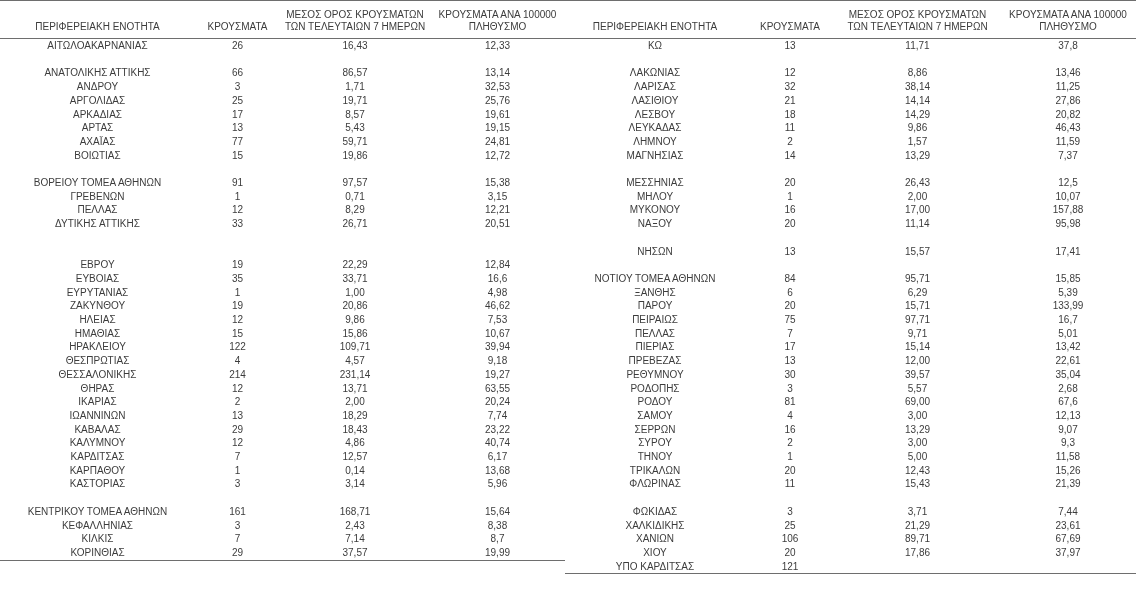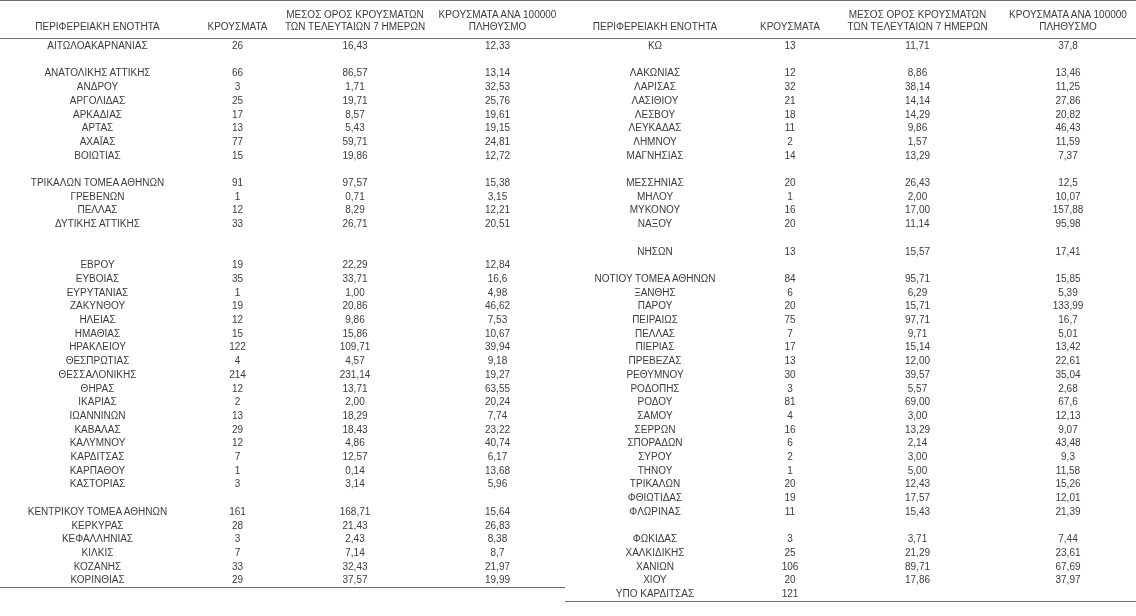--- a/index.html
+++ b/index.html
@@ -129,21 +129,21 @@
           <td>19,86</td>
           <td>12,72</td>
         </tr>
         <tr>
           <td></td>
           <td></td>
           <td></td>
           <td></td>
         </tr>
         <tr>
-          <td>ΤΡΙΚΑΛΩΝ ΤΟΜΕΑ ΑΘΗΝΩΝ</td>
+          <td>ΒΟΡΕΙΟΥ ΤΟΜΕΑ ΑΘΗΝΩΝ</td>
           <td>91</td>
           <td>97,57</td>
           <td>15,38</td>
         </tr>
         <tr>
           <td>ΓΡΕΒΕΝΩΝ</td>
           <td>1</td>
           <td>0,71</td>
           <td>3,15</td>
         </tr>
@@ -279,42 +279,30 @@
           <td></td>
           <td></td>
         </tr>
         <tr>
           <td>ΚΕΝΤΡΙΚΟΥ ΤΟΜΕΑ ΑΘΗΝΩΝ</td>
           <td>161</td>
           <td>168,71</td>
           <td>15,64</td>
         </tr>
         <tr>
-          <td>ΚΕΡΚΥΡΑΣ</td>
-          <td>28</td>
-          <td>21,43</td>
-          <td>26,83</td>
-        </tr>
-        <tr>
           <td>ΚΕΦΑΛΛΗΝΙΑΣ</td>
           <td>3</td>
           <td>2,43</td>
           <td>8,38</td>
         </tr>
         <tr>
           <td>ΚΙΛΚΙΣ</td>
           <td>7</td>
           <td>7,14</td>
           <td>8,7</td>
-        </tr>
-        <tr>
-          <td>ΚΟΖΑΝΗΣ</td>
-          <td>33</td>
-          <td>32,43</td>
-          <td>21,97</td>
         </tr>
         <tr>
           <td>ΚΟΡΙΝΘΙΑΣ</td>
           <td>29</td>
           <td>37,57</td>
           <td>19,99</td>
         </tr>
       </tbody>
   </table>
 
@@ -504,48 +492,36 @@
           <td>3,00</td>
           <td>12,13</td>
         </tr>
         <tr>
           <td>ΣΕΡΡΩΝ</td>
           <td>16</td>
           <td>13,29</td>
           <td>9,07</td>
         </tr>
         <tr>
-          <td>ΣΠΟΡΑΔΩΝ</td>
-          <td>6</td>
-          <td>2,14</td>
-          <td>43,48</td>
-        </tr>
-        <tr>
           <td>ΣΥΡΟΥ</td>
           <td>2</td>
           <td>3,00</td>
           <td>9,3</td>
         </tr>
         <tr>
           <td>ΤΗΝΟΥ</td>
           <td>1</td>
           <td>5,00</td>
           <td>11,58</td>
         </tr>
         <tr>
           <td>ΤΡΙΚΑΛΩΝ</td>
           <td>20</td>
           <td>12,43</td>
           <td>15,26</td>
-        </tr>
-        <tr>
-          <td>ΦΘΙΩΤΙΔΑΣ</td>
-          <td>19</td>
-          <td>17,57</td>
-          <td>12,01</td>
         </tr>
         <tr>
           <td>ΦΛΩΡΙΝΑΣ</td>
           <td>11</td>
           <td>15,43</td>
           <td>21,39</td>
         </tr>
         <tr>
           <td></td>
           <td></td>

